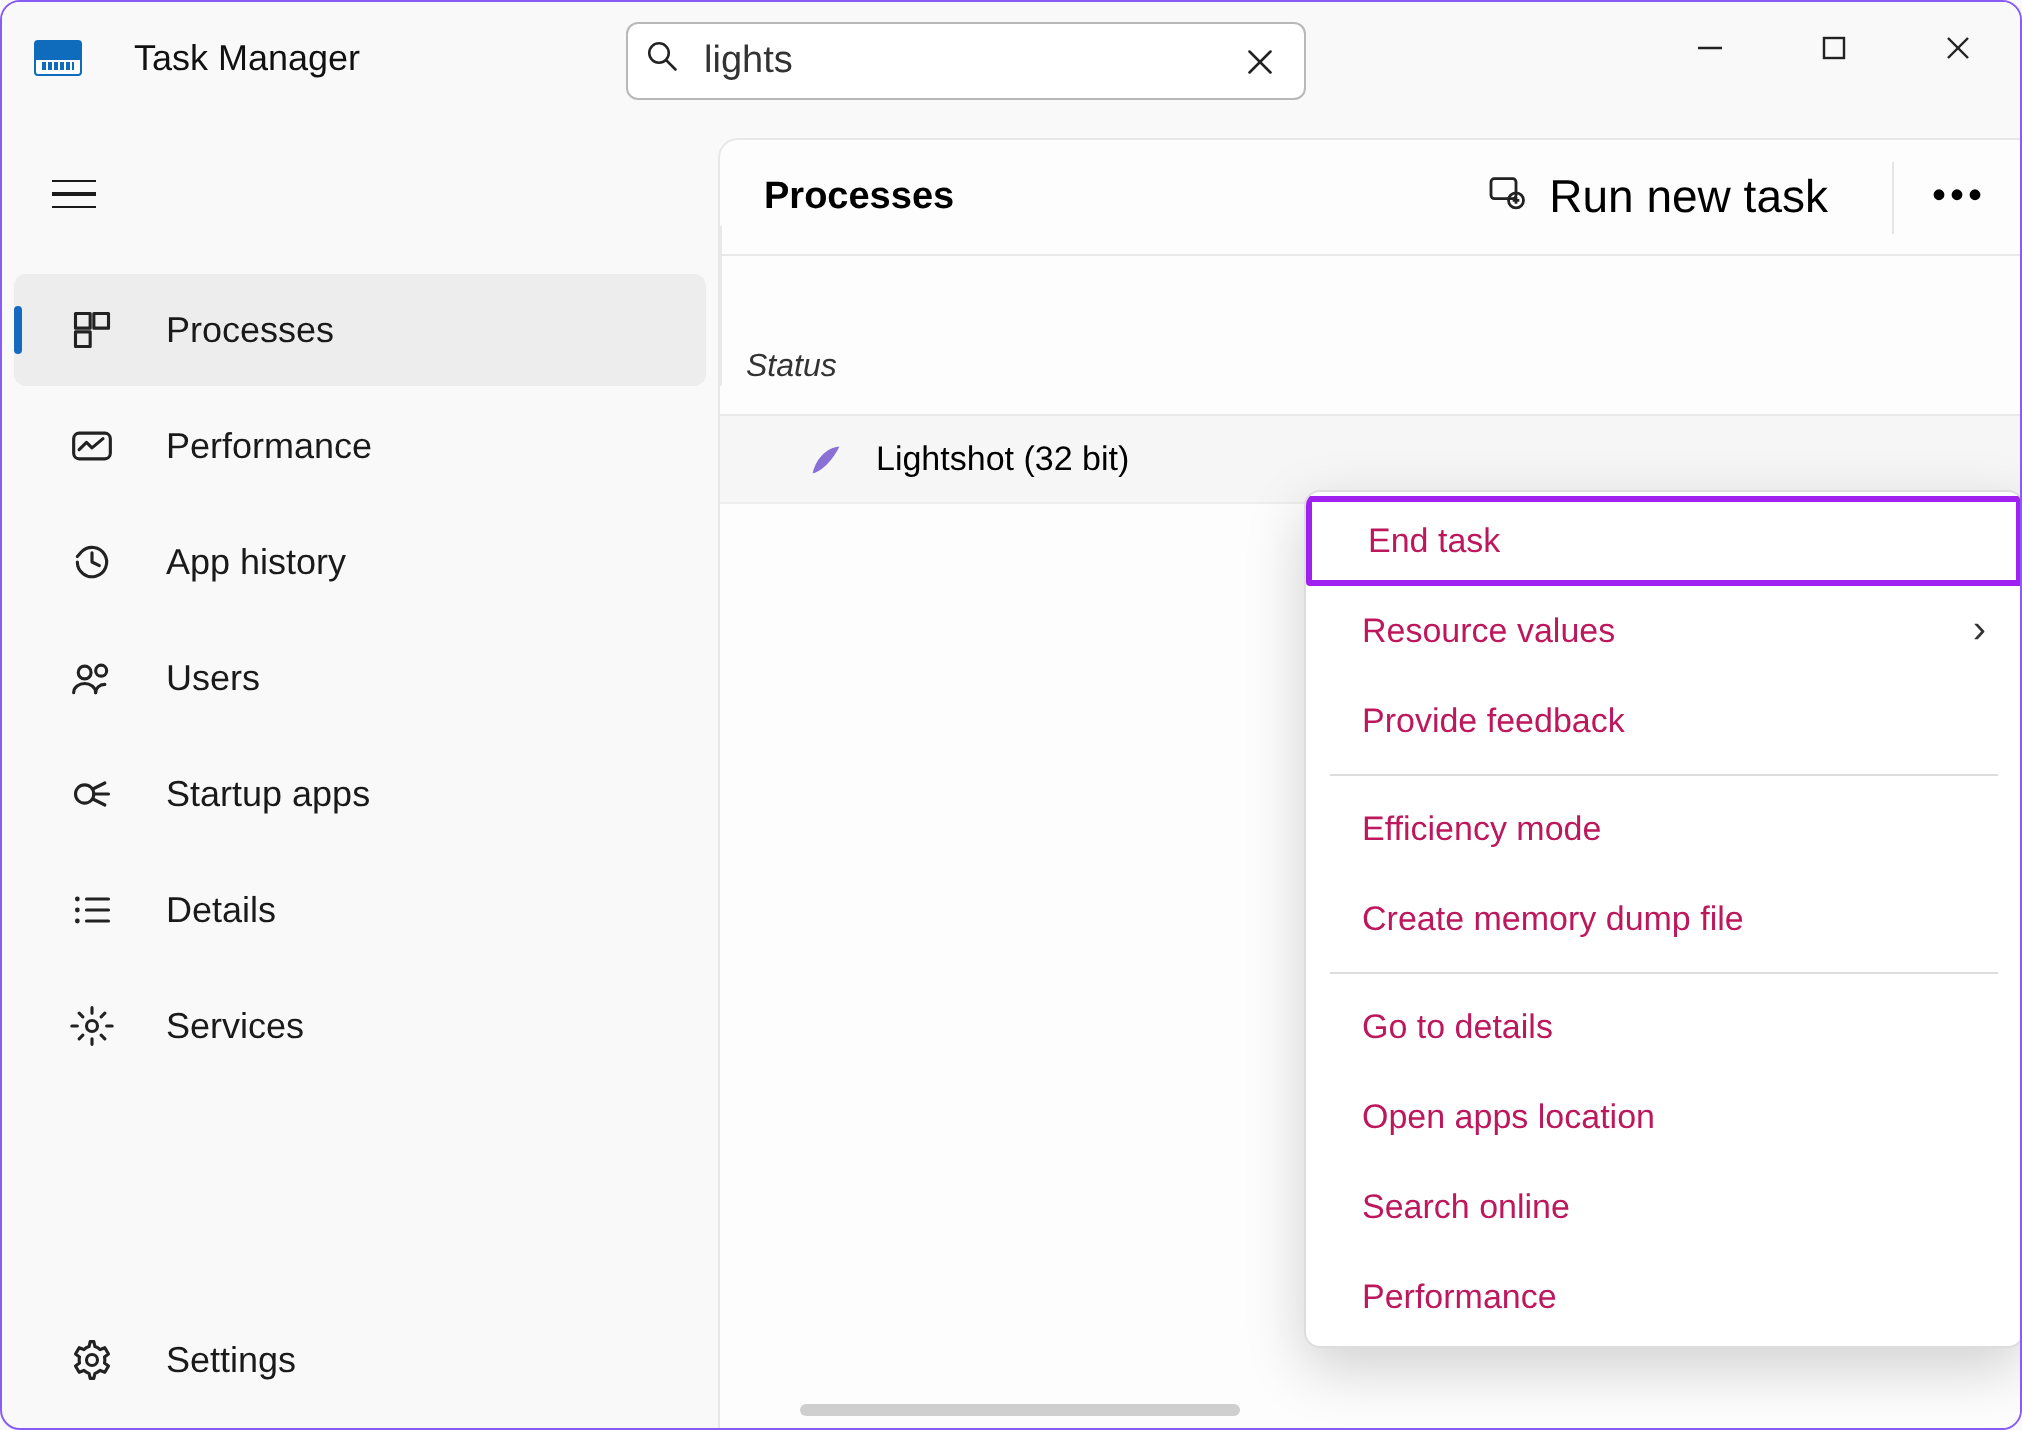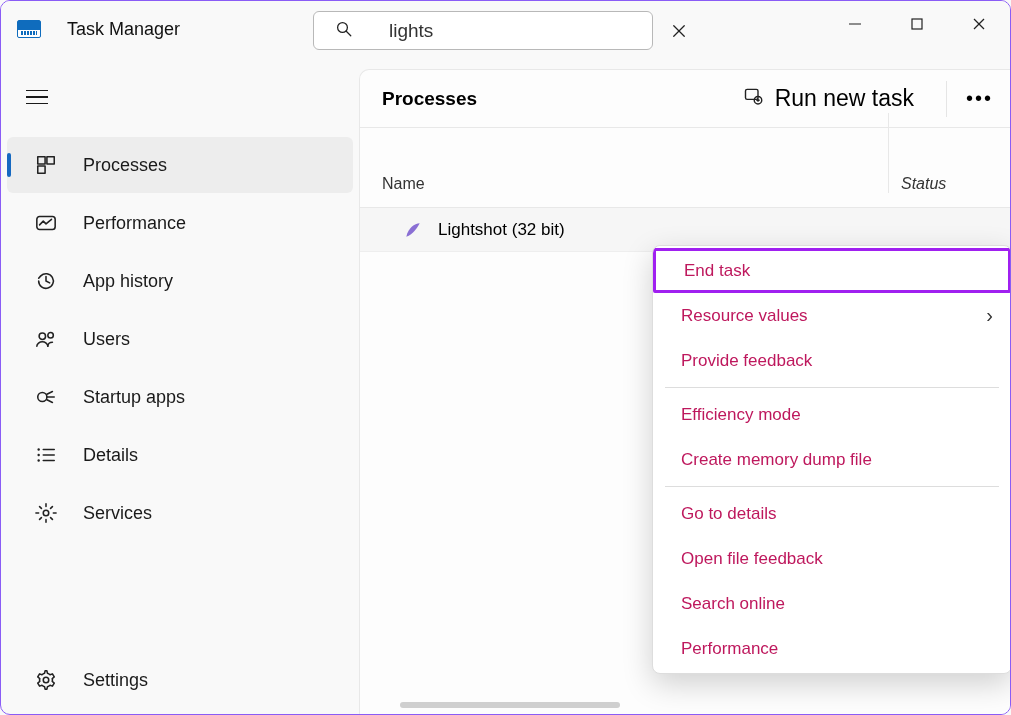--- a/index.html
+++ b/index.html
@@ -38,22 +38,21 @@
   .app-title { font-size: 18px; color:#111; }
   .search-wrap {
     position: absolute;
     left: 312px; top: 10px;
     width: 340px; height: 39px;
     background: #fff;
     border: 1px solid #b8b8b8;
     border-radius: 6px;
     display: flex;
     align-items: center;
-    padding: 0 21px;
-    gap: 24px;
+    padding: 0 8px;
   }
   .search-wrap svg { width:18px; height:18px; color:#555; }
   .search-wrap input{
     flex:1; border:none; outline:none;
     font-size:19px; color:#333;
     padding: 0 12px;
     background:transparent;
   }
   .search-clear { width:28px; display:flex; justify-content:center; cursor:pointer;}
   .win-controls { position:absolute; right:0; top:0; display:flex; }
@@ -270,23 +269,20 @@
             </svg>
         </span>
         <span>Run new task</span>
       </div>
       <div class="more-btn">
         <span>•••</span>
       </div>
     </div>
 
     <div class="cols">
-      <div class="col-name">
-        <span>Name</span>
-      </div>
       <div class="col-status">
         <span style="margin-bottom:0;">Status</span>
       </div>
     </div>
 
     <div class="rows">
       <div class="row">
         <span class="picon">
           <svg viewBox="0 0 24 24" width="20" height="20">
               <path d="M4 20 C6 10 14 4 20 4 C18 8 12 18 4 20 Z" fill="#8a6fd4"></path>
@@ -311,21 +307,21 @@
         <span>Efficiency mode</span>
       </div>
       <div class="ctx-item">
         <span>Create memory dump file</span>
       </div>
       <div class="ctx-sep"></div>
       <div class="ctx-item">
         <span>Go to details</span>
       </div>
       <div class="ctx-item">
-        <span>Open file feedback</span>
+        <span>Open apps location</span>
       </div>
       <div class="ctx-item">
         <span>Search online</span>
       </div>
       <div class="ctx-item">
         <span>Performance</span>
       </div>
     </div>
 
     <div class="hscroll"></div>

